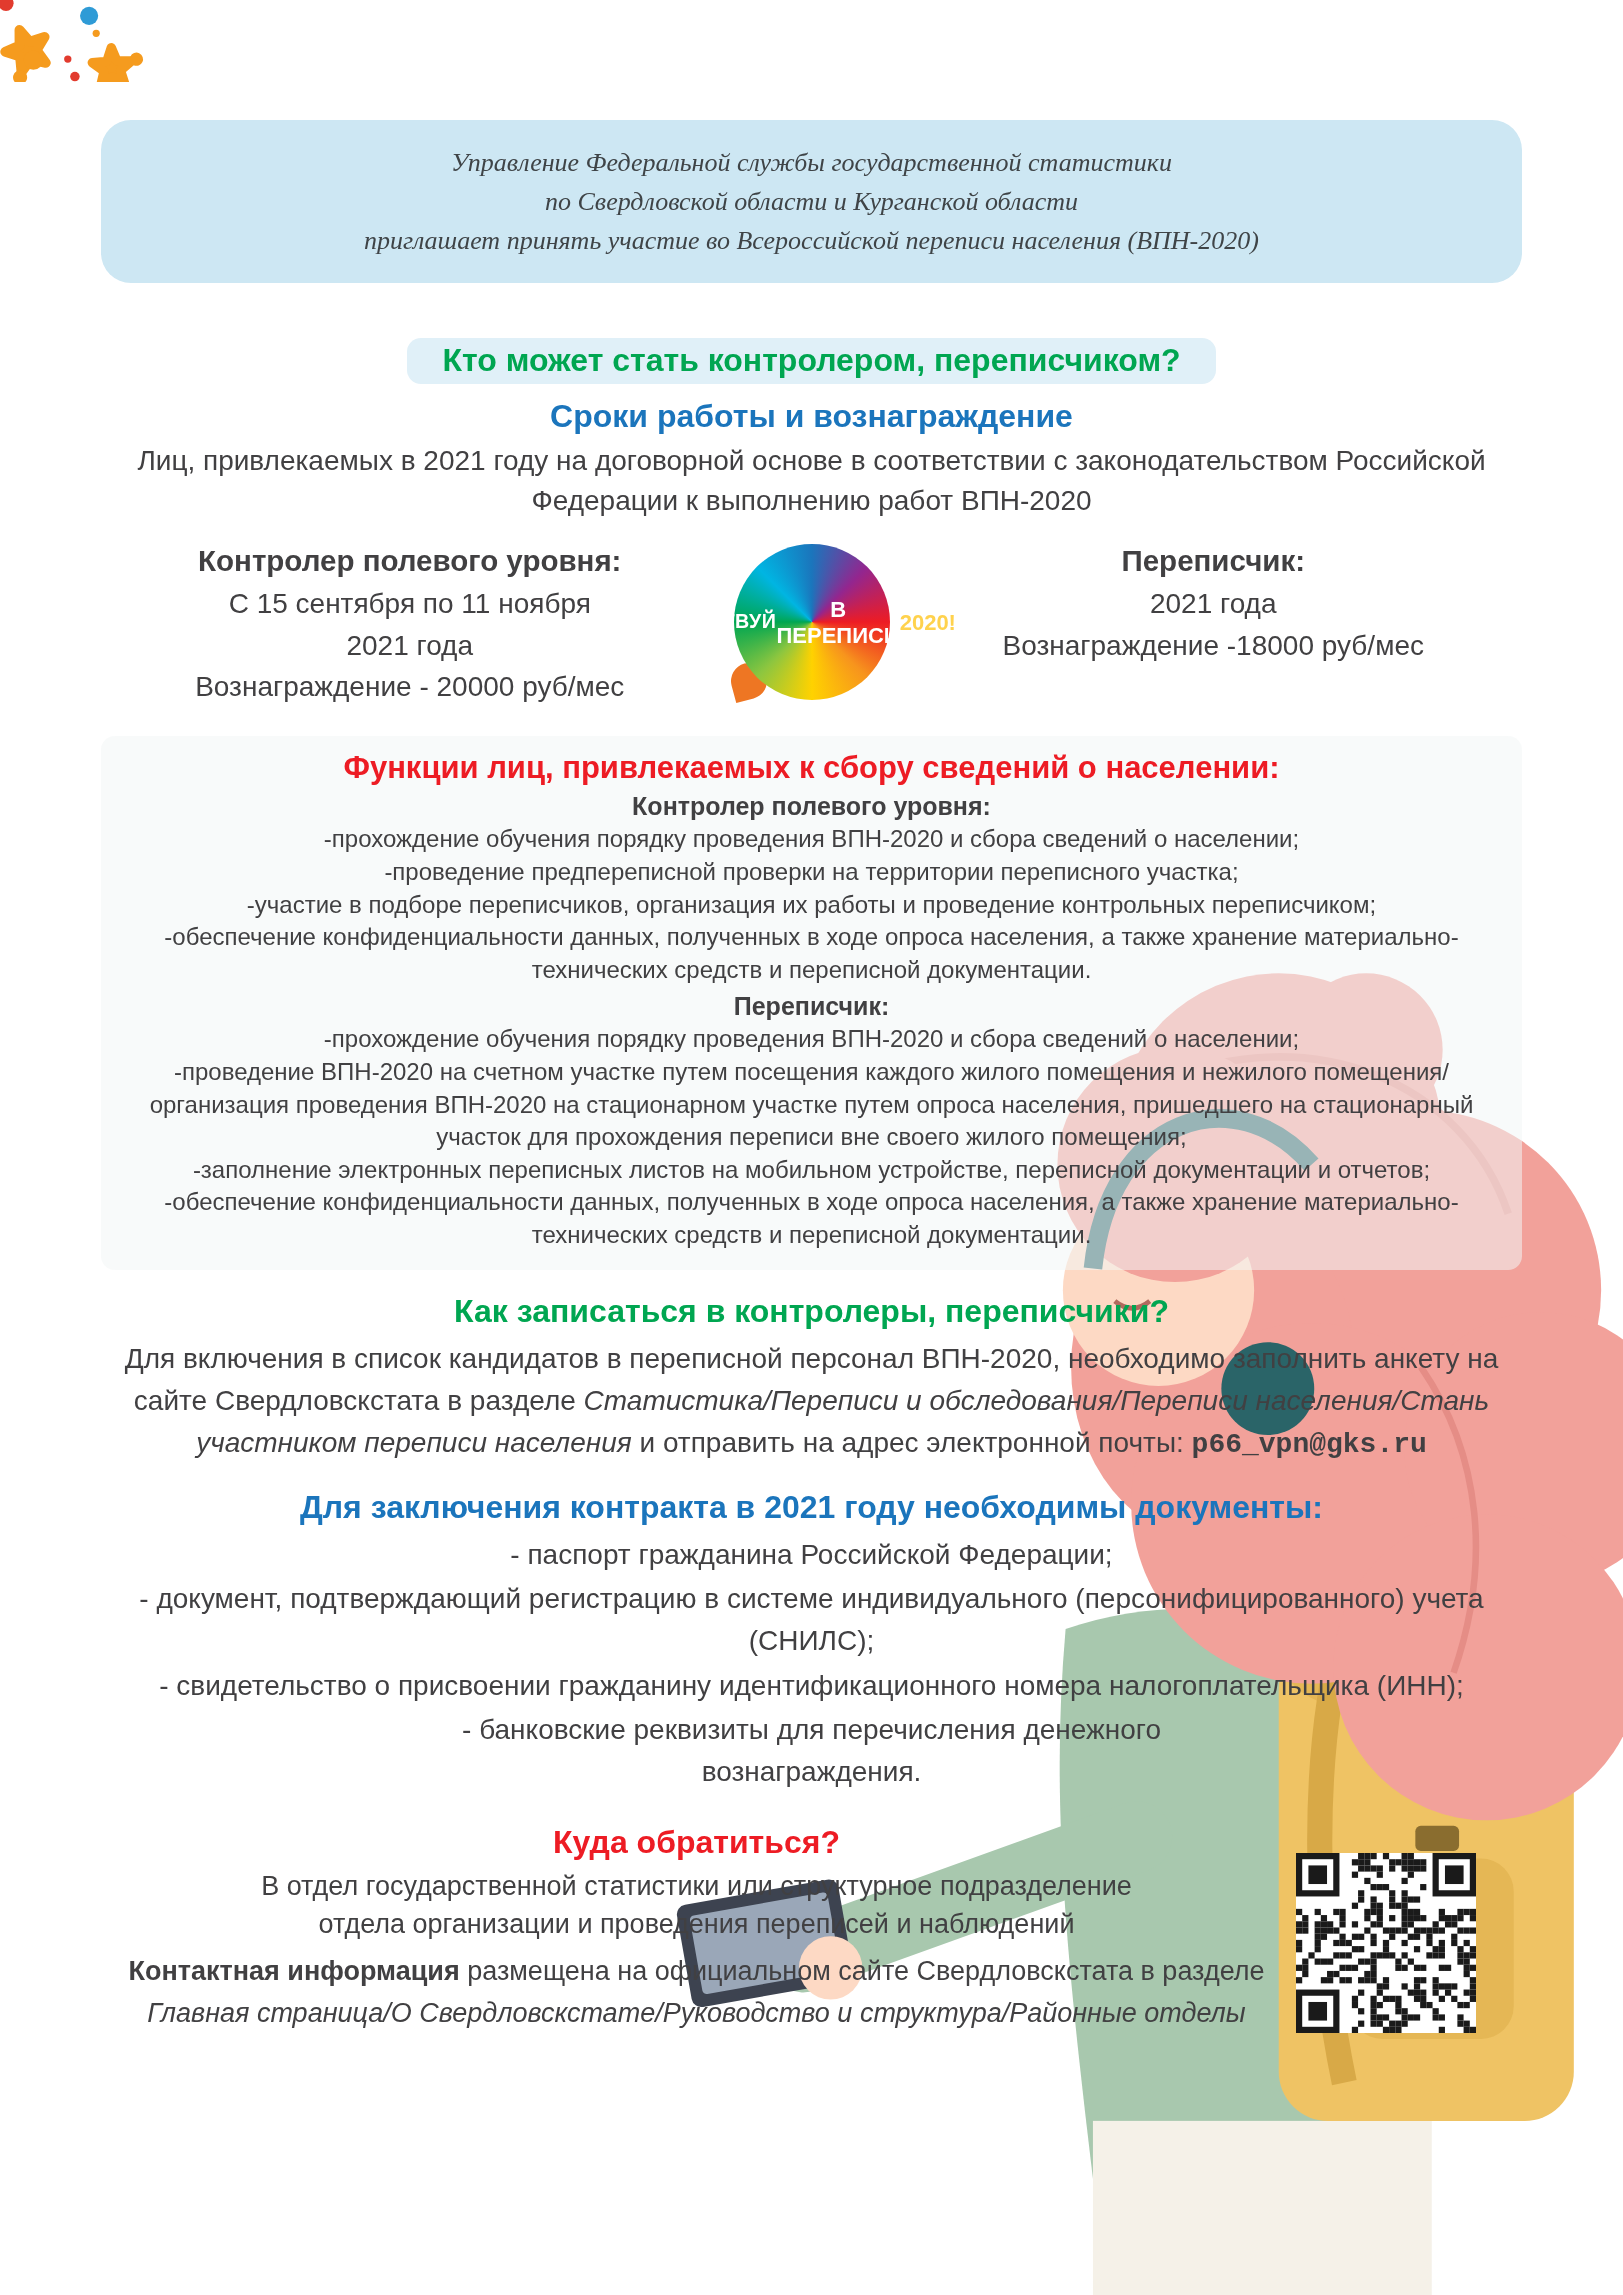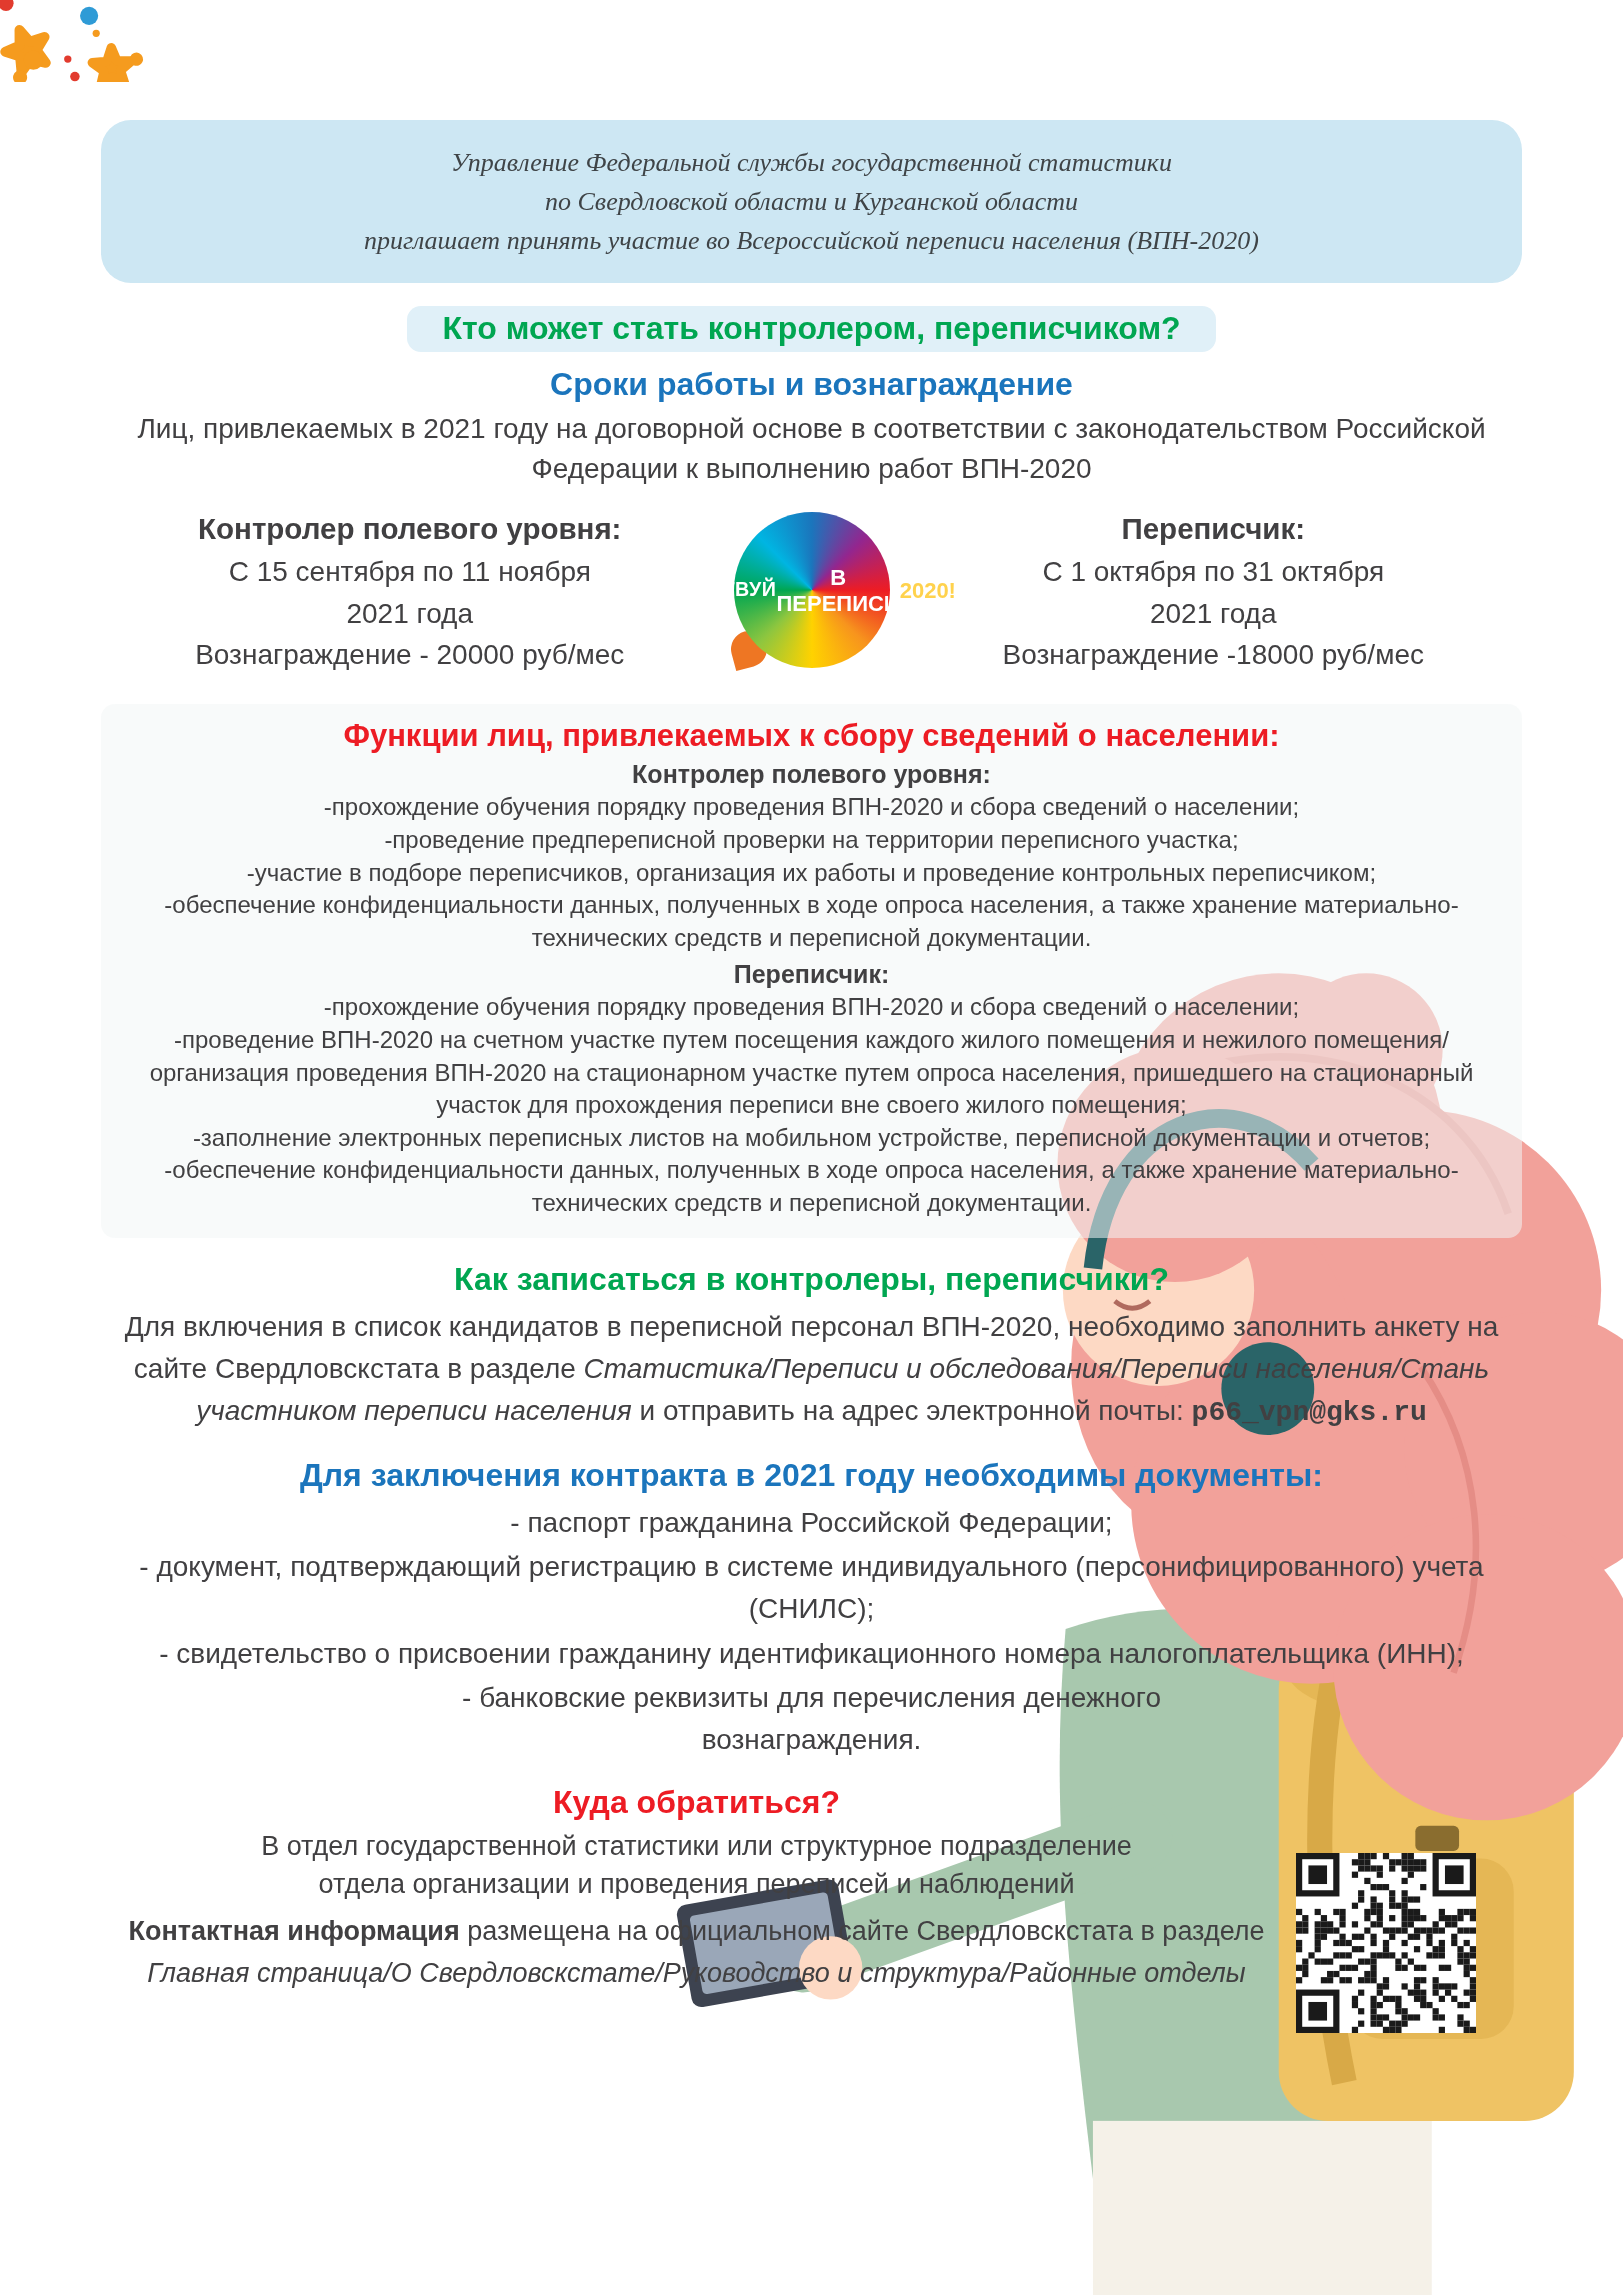--- a/index.html
+++ b/index.html
@@ -7,21 +7,21 @@
         font-family:"Liberation Sans",sans-serif;color:#414042;}
   
   #deco{position:absolute;inset:0;z-index:1;pointer-events:none;}
   #girl{position:absolute;left:929px;top:984px;width:694px;height:1312px;overflow:visible;z-index:2;pointer-events:none;}
   #qr{position:absolute;left:1296px;top:1853px;width:180px;height:180px;z-index:4;background:#fff;}
   
   .content{position:absolute;left:101px;top:120px;width:1421px;z-index:3;text-align:center;}
   .header-box{background:#cde7f3;border-radius:30px;padding:23px 49px;
               font-family:"Liberation Serif",serif;font-style:italic;font-size:26px;
               line-height:1.5;color:#3f4447;}
-  .sec-title{font-size:32px;font-weight:700;}
+  .sec-title{font-size:32px;font-weight:700;margin-top:32px;}
   .t-green{color:#00a651;}
   .t-blue{color:#1b75bc;}
   .t-red{color:#ed1c24;}
   .wash{display:inline-block;background:#e0f0f8;border-radius:14px;padding:4.4px 35px;}
   .body-txt{font-size:28px;line-height:1.42;}
   .who-title{margin-top:23px;}
   .who-body{margin-top:7.7px;}
   .terms-title{margin-top:14px;}
   .terms-body{margin-top:6.6px;}
   
@@ -824,21 +824,20 @@
       </div>
       <div>
         <div class="logo">
           <div class="logo-l1">УЧАСТВУЙ</div>
           <div class="logo-l2">В ПЕРЕПИСИ</div>
           <div class="logo-l3">2020!</div>
         </div>
       </div>
       <div class="role">
         <div class="role-title">Переписчик:</div>
-        <div class="role-line">С 1 октября по 31 октября</div>
         <div class="role-line">2021 года</div>
         <div class="role-line">Вознаграждение -18000 руб/мес</div>
       </div>
     </div>
 
     <div class="panel">
       <div class="fn-title">Функции лиц, привлекаемых к сбору сведений о населении:</div>
       <div class="fn-sub">Контролер полевого уровня:</div>
       <div class="fn-item">-прохождение обучения порядку проведения ВПН-2020 и сбора сведений о населении;</div>
       <div class="fn-item">-проведение предпереписной проверки на территории переписного участка;</div>

